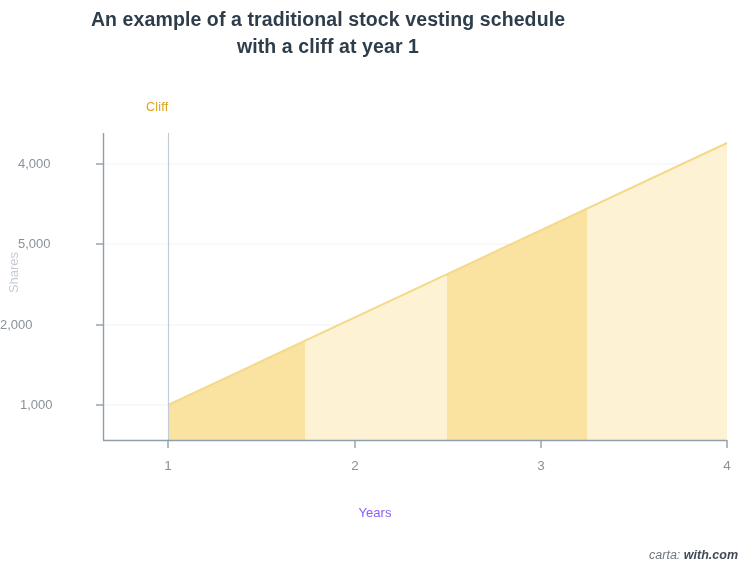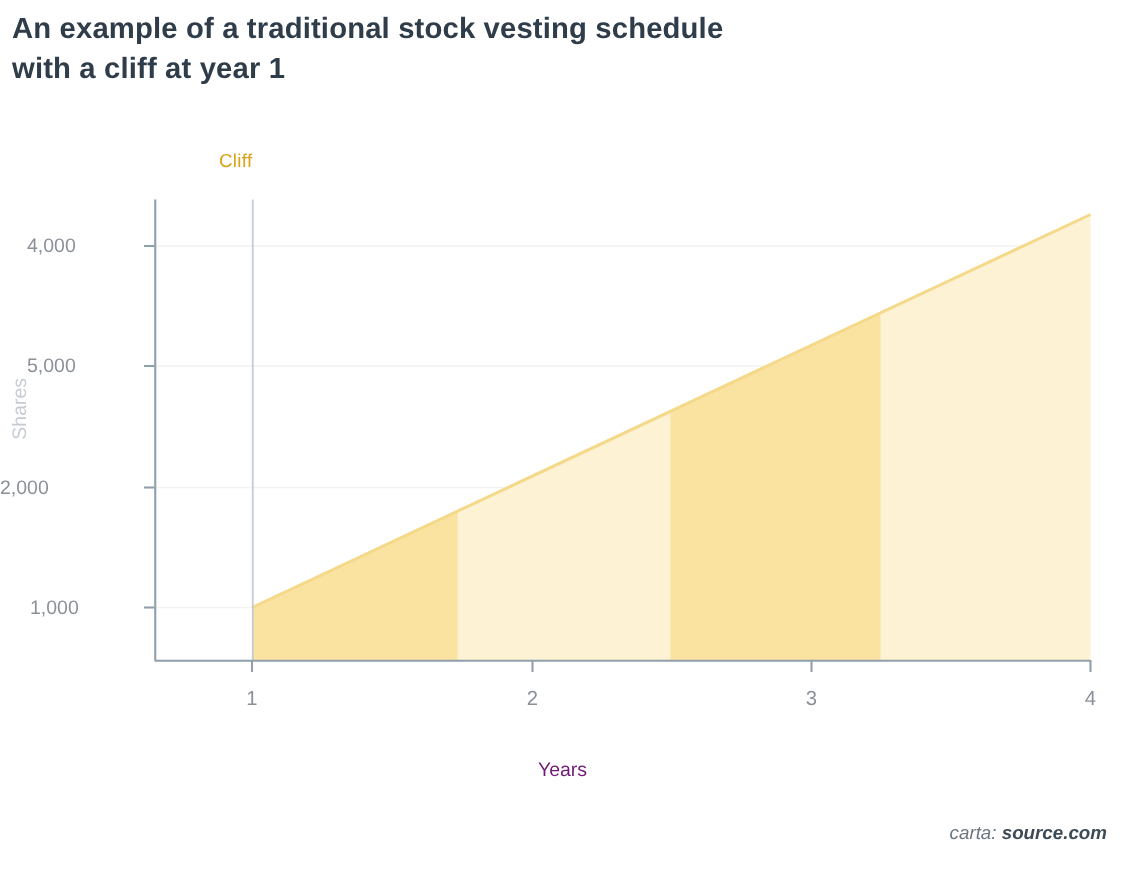--- a/index.html
+++ b/index.html
@@ -10,35 +10,36 @@
     overflow:hidden;
     position:relative;
   }
   #figure{position:absolute;left:0;top:0;width:750px;height:588px;}
 
   #chart-title{
     position:absolute;left:8px;top:6px;width:640px;
     font-size:19.5px;font-weight:bold;line-height:27px;
     color:#2e3d49;letter-spacing:0.1px;
     white-space:pre-line;
+    text-align:center;
   }
 
   #plot-svg{position:absolute;left:0;top:0;width:750px;height:588px;}
 
   .ytick-label{
     position:absolute;text-align:left;width:70px;
     font-size:13px;color:#8b9199;
   }
   .xtick-label{
     position:absolute;text-align:center;width:40px;
     font-size:13.5px;color:#8b9199;
   }
   #xaxis-title{
     position:absolute;left:0;top:505px;width:750px;text-align:center;
-    font-size:13px;color:#701a75;
+    font-size:13px;color:#8b5cf6;
   }
   #yaxis-title{
     position:absolute;left:-22px;top:265px;width:70px;text-align:center;
     font-size:13px;color:#c6ccd4;
     transform:rotate(-90deg);transform-origin:center center;
   }
   #cliff-label{
     position:absolute;left:146px;top:100px;
     font-size:12.5px;font-weight:normal;color:#d9a315;
     letter-spacing:.2px;
@@ -107,16 +108,16 @@
   <div class="xtick-label" style="left:521px;top:458px;">3</div>
   <div class="xtick-label" style="left:707px;top:458px;">4</div>
 
   <div id="xaxis-title">Years</div>
   <div id="yaxis-title">Shares</div>
 
   <div id="cliff-label">Cliff</div>
 
   <div id="source-note">
     <span>carta:</span>
-    <b>source.com</b>
+    <b>with.com</b>
   </div>
 
 </div>
 
 </body></html>

